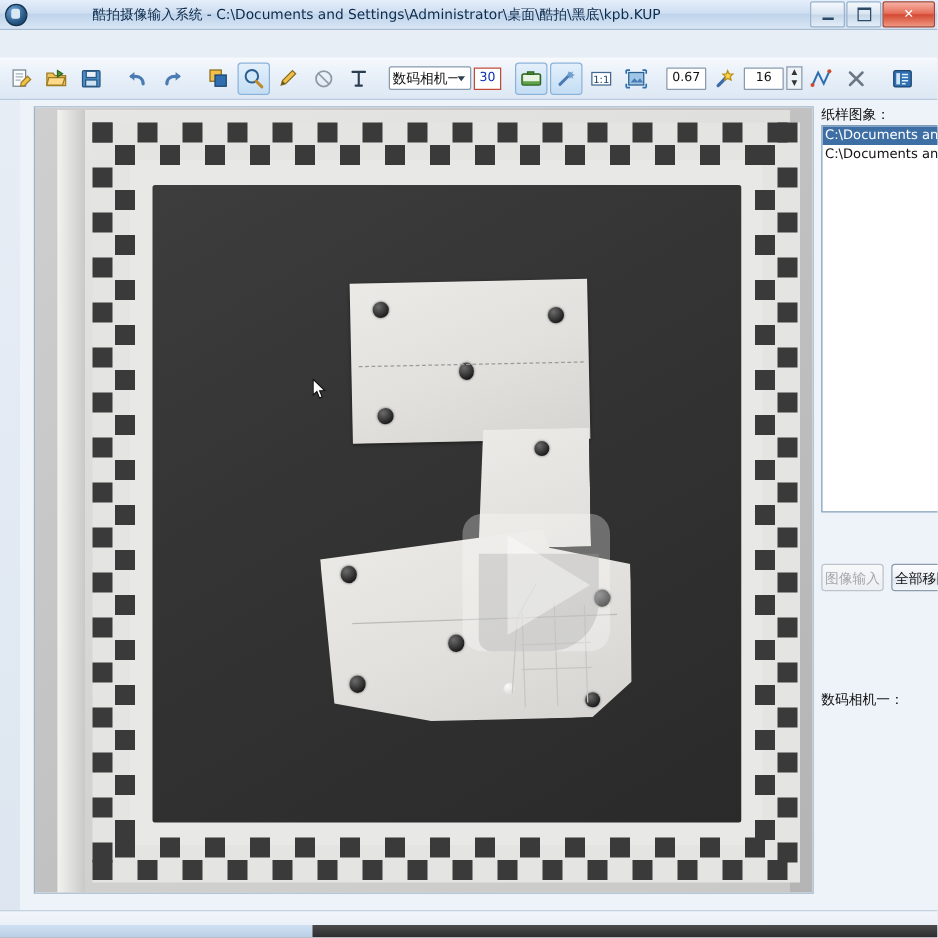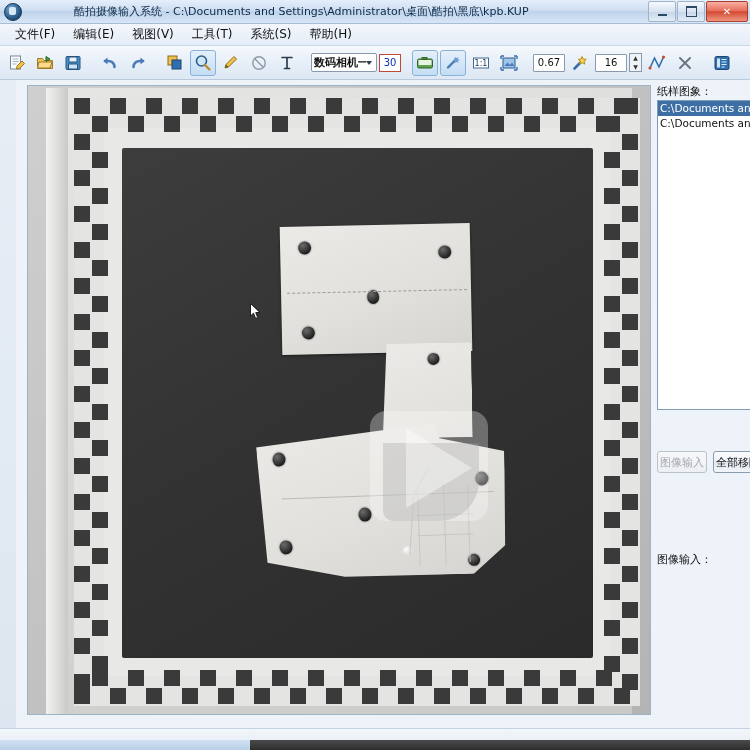--- a/index.html
+++ b/index.html
@@ -89,21 +89,21 @@
     background: linear-gradient(180deg, #e4f0fb 0%, #c3ddf4 100%);
   }
   .tb-sep { width: 7px; height: 24px; flex: 0 0 auto; }
   .tb-combo {
     height: 19px; width: 66px; background: #fff;
     border: 1px solid #8a9aad; border-radius: 2px;
     font-size: 11px; color: #111; display: flex; align-items: center;
     padding: 0 2px; box-sizing: border-box; flex: 0 0 auto;
     justify-content: space-between;
   }
-  .tb-combo .cb-text { overflow: hidden; white-space: nowrap; font-weight: bold; }
+  .tb-combo .cb-text { overflow: hidden; white-space: nowrap; }
   .cb-arrow {
     width: 0; height: 0; border-left: 3.5px solid transparent;
     border-right: 3.5px solid transparent; border-top: 4px solid #2c3e50;
     margin-right: 2px; flex: 0 0 auto;
   }
   .tb-num {
     height: 18px; width: 22px; background: #fff; border: 1px solid #c04a3a;
     font-size: 10px; color: #1030b0; display: flex; align-items: center;
     justify-content: center; box-sizing: border-box; flex: 0 0 auto;
   }
@@ -289,28 +289,20 @@
       <div class="win-btn">
           <span class="glyph-min"></span>
         </div>
       <div class="win-btn">
           <span class="glyph-max"></span>
         </div>
       <div class="win-btn close">✕</div>
     </div>
   </div>
 
-  <div class="menubar">
-    <div class="menu-item">文件(F)</div>
-    <div class="menu-item">编辑(E)</div>
-    <div class="menu-item">视图(V)</div>
-    <div class="menu-item">工具(T)</div>
-    <div class="menu-item">系统(S)</div>
-    <div class="menu-item">帮助(H)</div>
-  </div>
 
   <div class="toolbar">
 
     <div class="tb-btn">
       <svg width="18" height="18" viewBox="0 0 18 18">
           <rect x="2.5" y="2" width="10" height="13" fill="#fdfdfd" stroke="#7a8796"></rect>
           <path d="M4.5 5h6M4.5 7.5h6M4.5 10h4" stroke="#9fb0c0" stroke-width="1"></path>
           <path d="M9 12l5-5 2.5 2.5-5 5L8.5 15z" fill="#f2c14a" stroke="#9c7c22"></path>
         </svg>
     </div>
@@ -649,21 +641,21 @@
         <div class="list-item selected">C:\Documents and Setti</div>
         <div class="list-item">C:\Documents and Setti</div>
       </div>
 
 
       <div class="btn-row" style="top:371px;">
         <div class="btn disabled">图像输入</div>
         <div class="btn">全部移除</div>
       </div>
 
-      <div class="panel-label" style="left:4px; top:472px;">图像输入：</div>
+      <div class="panel-label" style="left:4px; top:472px;">数码相机一：</div>
 
     </div>
   </div>
 
   <div class="statusbar"></div>
   <div class="taskbar"></div>
   <div class="taskbar-left"></div>
 
 </div>
 

